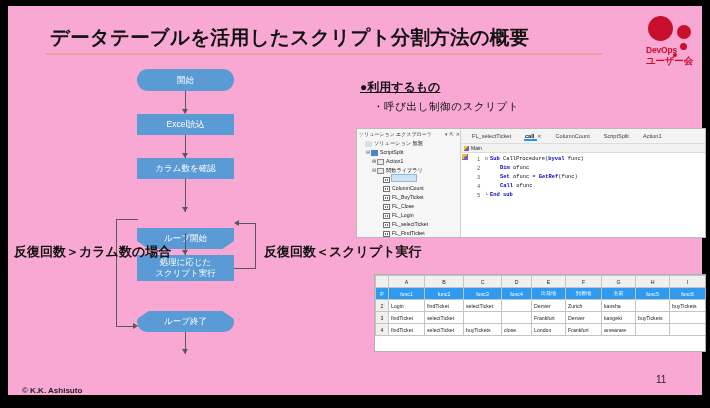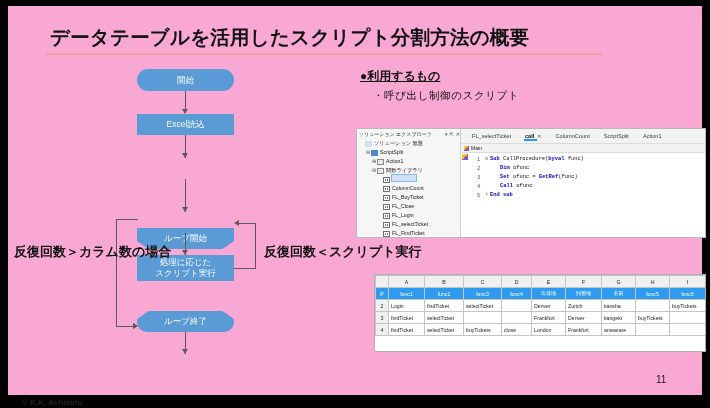--- a/index.html
+++ b/index.html
@@ -64,21 +64,21 @@
     position:absolute; width:0;height:0;
     border-top:3.5px solid transparent; border-bottom:3.5px solid transparent;
     border-left:5px solid #595959;
   }
   .cond{
     position:absolute; font-size:13px; color:#111; white-space:nowrap;
     font-weight:bold;
   }
 
   
-  .bullets{ position:absolute; left:352px; top:62px; width:300px; }
+  .bullets{ position:absolute; left:352px; top:73px; width:300px; }
   .b-head{ font-size:12px; font-weight:bold; color:#111; text-decoration:underline; }
   .b-item{ font-size:10.5px; color:#111; margin-top:4px; margin-left:13px; letter-spacing:.6px;}
 
   
   .ide{
     position:absolute; left:348px; top:122px; width:350px; height:110px;
     background:#f3f3f3; border:1px solid #b9b9b9; box-sizing:border-box;
     display:flex; font-size:5.2px; color:#1a1a1a;
   }
   .ide-tree{ width:104px; border-right:1px solid #cfcfcf; background:#f6f6f6; padding:2px 0 0 2px; box-sizing:border-box;}
@@ -127,42 +127,51 @@
   table.grid td,table.grid th{
     border:.6px solid #c4c4c4; height:12px; padding:0 2px; overflow:hidden;
     white-space:nowrap; font-weight:normal; font-size:5.2px; box-sizing:border-box;
   }
   .colhdr{ background:#f0f0f0; text-align:center; font-weight:bold; color:#222; height:11px;}
   .rowhdr{ background:#f0f0f0; text-align:center; font-weight:bold; color:#222; width:12px;}
   .hdrow td{ background:#2e9bf0; color:#fff; font-weight:bold; text-align:center;}
   .sheet .corner{ background:#f0f0f0; }
 
   
-  .footer{ position:absolute; left:14px; top:392px; font-size:8px; font-weight:bold; color:#222;}
+  .footer{ position:absolute; left:14px; top:380px; font-size:8px; font-weight:bold; color:#222;}
   .pageno{ position:absolute; left:648px; top:368px; font-size:10px; color:#222;}
 </style>
 </head>
 <body>
 
 <div class="slide">
 
   <div class="title">データテーブルを活用したスクリプト分割方法の概要</div>
   <div class="title-rule"></div>
 
+  <div class="logo">
+    <div class="c c1"></div>
+    <div class="c c2"></div>
+    <div class="c c3"></div>
+    <div class="c c4"></div>
+    <div class="lt1">DevOps</div>
+    <div class="lt2">ユーザー会</div>
+  </div>
 
   <div class="flow">
 
     <div class="node n-term" style="left:129px;top:8px;width:97px;height:22px;">開始</div>
     <div class="conn vline" style="left:177px;top:30px;height:22px;"></div>
     <div class="arrow" style="left:174px;top:48px;"></div>
 
     <div class="node" style="left:129px;top:53px;width:97px;height:21px;">Excel読込</div>
     <div class="conn vline" style="left:177px;top:74px;height:23px;"></div>
     <div class="arrow" style="left:174px;top:92px;"></div>
 
+    <div class="node" style="left:129px;top:97px;width:97px;height:21px;">カラム数を確認</div>
     <div class="conn vline" style="left:177px;top:118px;height:33px;"></div>
     <div class="arrow" style="left:174px;top:146px;"></div>
 
     <div class="node n-hex" style="left:129px;top:167px;width:97px;height:21px;">ループ開始</div>
     <div class="conn vline" style="left:177px;top:172px;height:22px;"></div>
     <div class="arrow" style="left:174px;top:189px;"></div>
 
     <div class="node" style="left:129px;top:194px;width:97px;height:26px;flex-direction:column;">
       <span>処理に応じた</span>
       <span>スクリプト実行</span>

